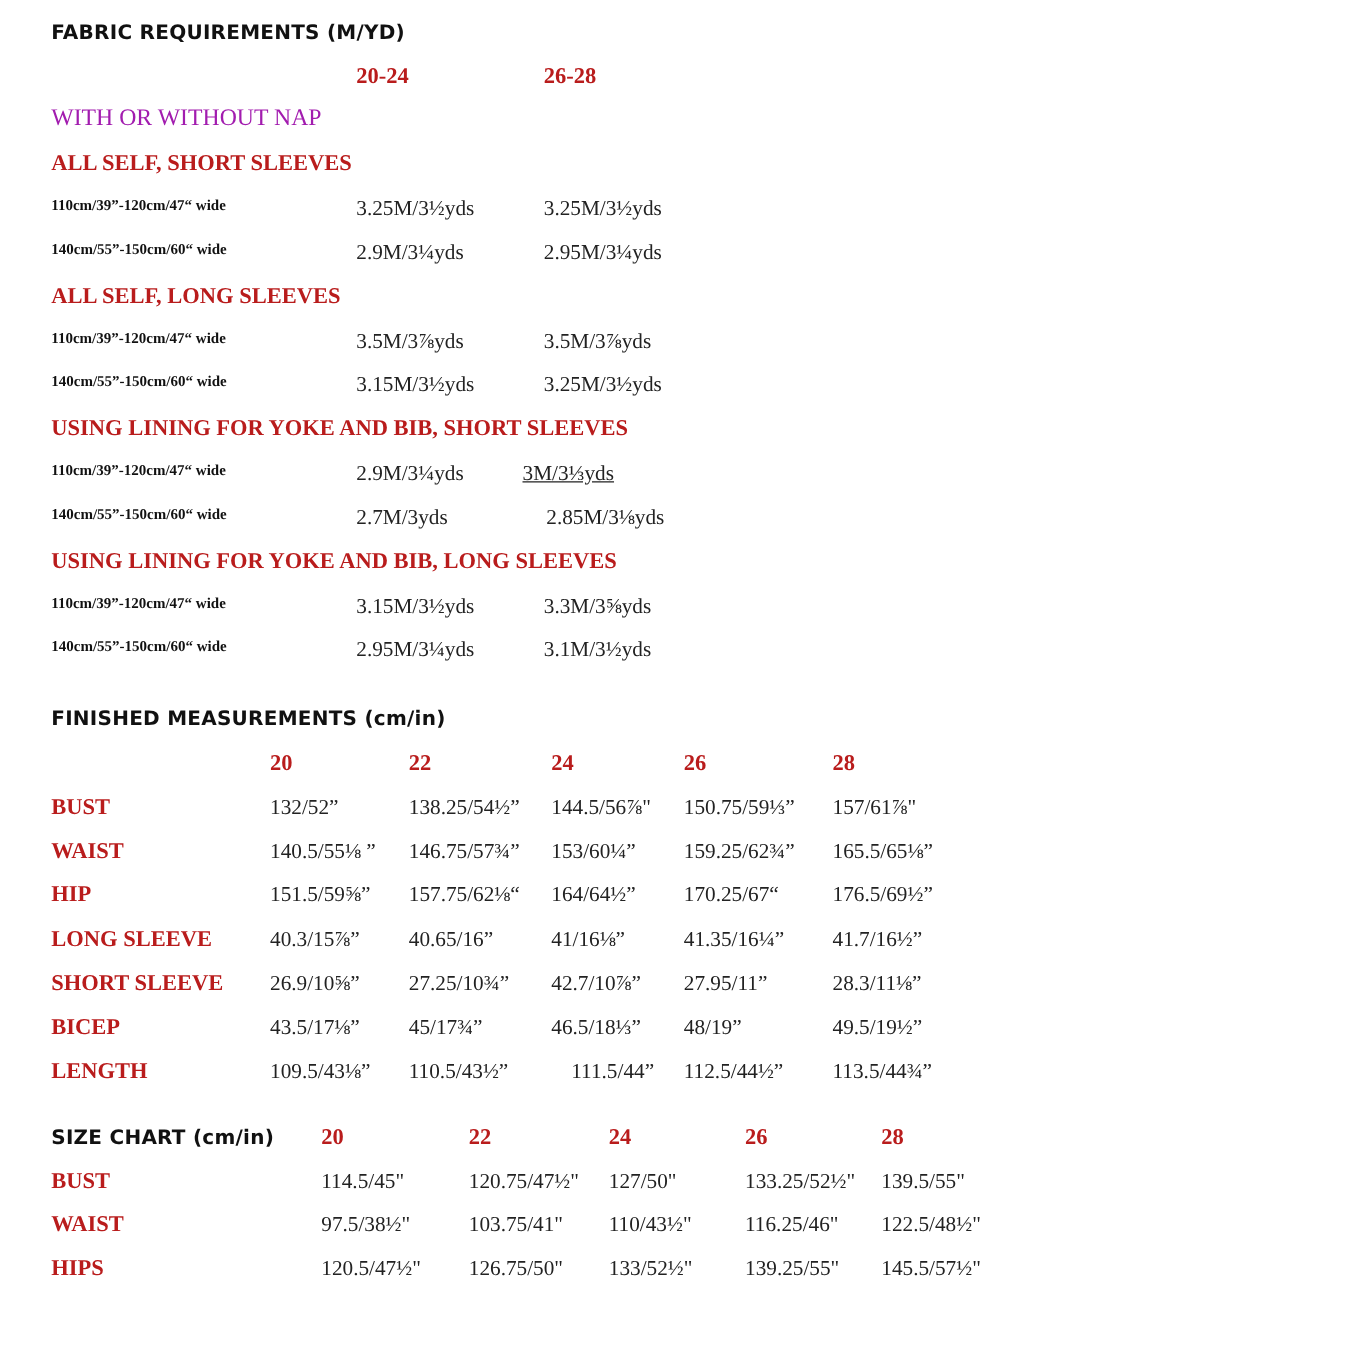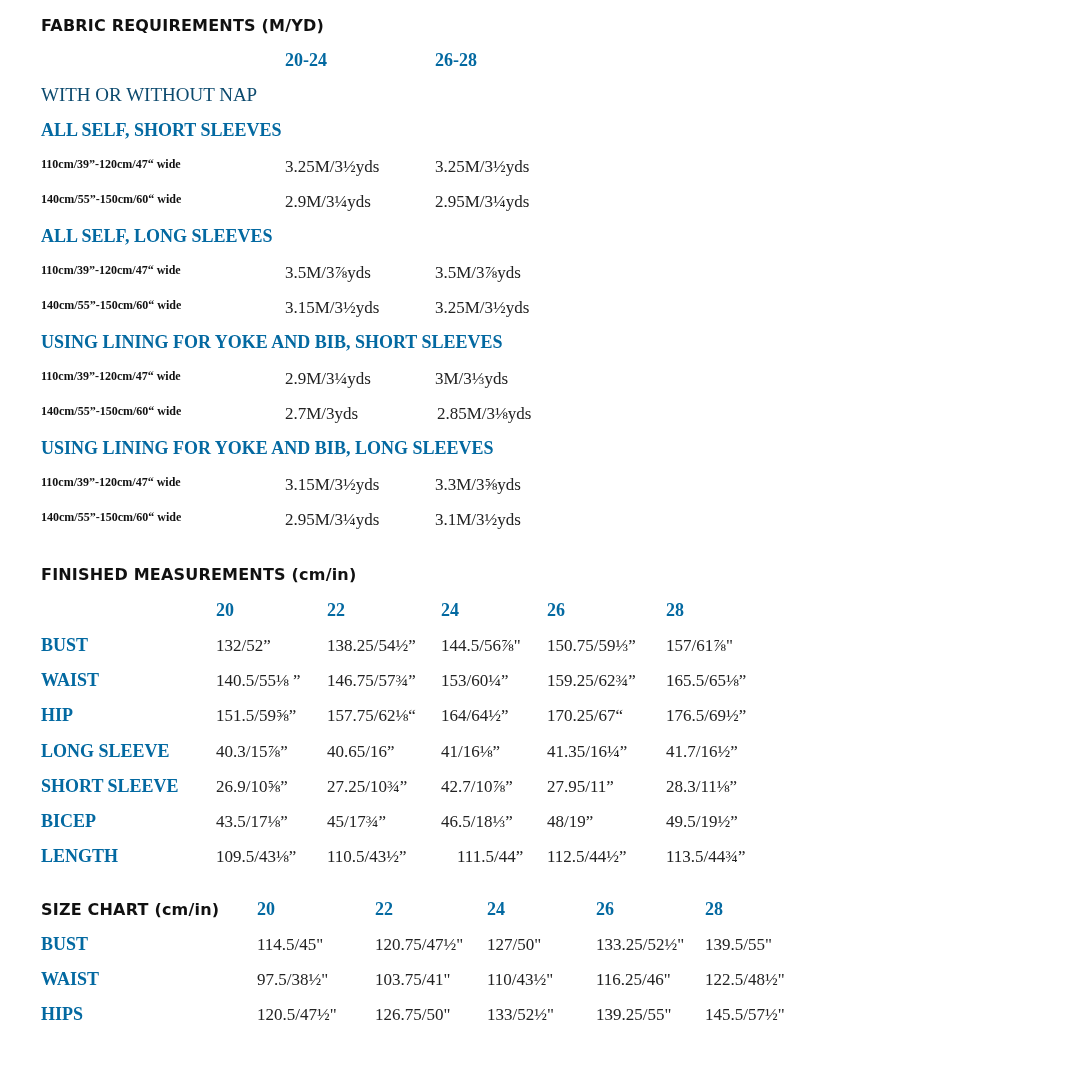--- a/index.html
+++ b/index.html
@@ -1,22 +1,22 @@
 <!DOCTYPE html>
 <html><head>
   <meta charset="utf-8">
   <style>
     html, body { margin: 0; padding: 0; background: #ffffff; }
     body { width: 1080px; height: 1080px; position: relative; overflow: hidden; color: #1a1a1a; }
     .abs { position: absolute; white-space: nowrap; }
     .sans-h { font-family: "DejaVu Sans", sans-serif; font-weight: bold; font-size: 16px; letter-spacing: 0.2px; color: #111; }
-    .serif-b { font-family: "Liberation Serif", serif; font-weight: bold; font-size: 18px; color: #0369a1; }
+    .serif-b { font-family: "Liberation Serif", serif; font-weight: bold; font-size: 18px; color: #b91c1c; }
     .serif-sm { font-family: "Liberation Serif", serif; font-size: 17px; color: #222; }
     .serif-sm-b { font-family: "Liberation Serif", serif; font-weight: bold; font-size: 12px; color: #111; }
-    .serif-lg { font-family: "Liberation Serif", serif; font-size: 19px; color: #0c4a6e; }
+    .serif-lg { font-family: "Liberation Serif", serif; font-size: 19px; color: #a21caf; }
   </style>
 </head>
 <body>
 
 <div>
   <div class="abs sans-h" style="left:41px; top:16px;">FABRIC REQUIREMENTS (M/YD)</div>
 
   <div class="abs serif-b" style="left:285px; top:50px;">20-24</div>
   <div class="abs serif-b" style="left:435px; top:50px;">26-28</div>
 
@@ -34,21 +34,21 @@
   <div class="abs serif-sm-b" style="left:41px; top:263px;">110cm/39”-120cm/47“ wide</div>
   <div class="abs serif-sm" style="left:285px; top:263px;">3.5M/3⅞yds</div>
   <div class="abs serif-sm" style="left:435px; top:263px;">3.5M/3⅞yds</div>
   <div class="abs serif-sm-b" style="left:41px; top:298px;">140cm/55”-150cm/60“ wide</div>
   <div class="abs serif-sm" style="left:285px; top:298px;">3.15M/3½yds</div>
   <div class="abs serif-sm" style="left:435px; top:298px;">3.25M/3½yds</div>
 
   <div class="abs serif-b" style="left:41px; top:332px;">USING LINING FOR YOKE AND BIB, SHORT SLEEVES</div>
   <div class="abs serif-sm-b" style="left:41px; top:369px;">110cm/39”-120cm/47“ wide</div>
   <div class="abs serif-sm" style="left:285px; top:369px;">2.9M/3¼yds</div>
-  <div class="abs serif-sm" style="left:435px; top:369px;">3M/3⅓yds</div>
+  <div class="abs serif-sm" style="left:418px; top:369px;text-decoration:underline;">3M/3⅓yds</div>
   <div class="abs serif-sm-b" style="left:41px; top:404px;">140cm/55”-150cm/60“ wide</div>
   <div class="abs serif-sm" style="left:285px; top:404px;">2.7M/3yds</div>
   <div class="abs serif-sm" style="left:437px; top:404px;">2.85M/3⅛yds</div>
 
   <div class="abs serif-b" style="left:41px; top:438px;">USING LINING FOR YOKE AND BIB, LONG SLEEVES</div>
   <div class="abs serif-sm-b" style="left:41px; top:475px;">110cm/39”-120cm/47“ wide</div>
   <div class="abs serif-sm" style="left:285px; top:475px;">3.15M/3½yds</div>
   <div class="abs serif-sm" style="left:435px; top:475px;">3.3M/3⅝yds</div>
   <div class="abs serif-sm-b" style="left:41px; top:510px;">140cm/55”-150cm/60“ wide</div>
   <div class="abs serif-sm" style="left:285px; top:510px;">2.95M/3¼yds</div>

